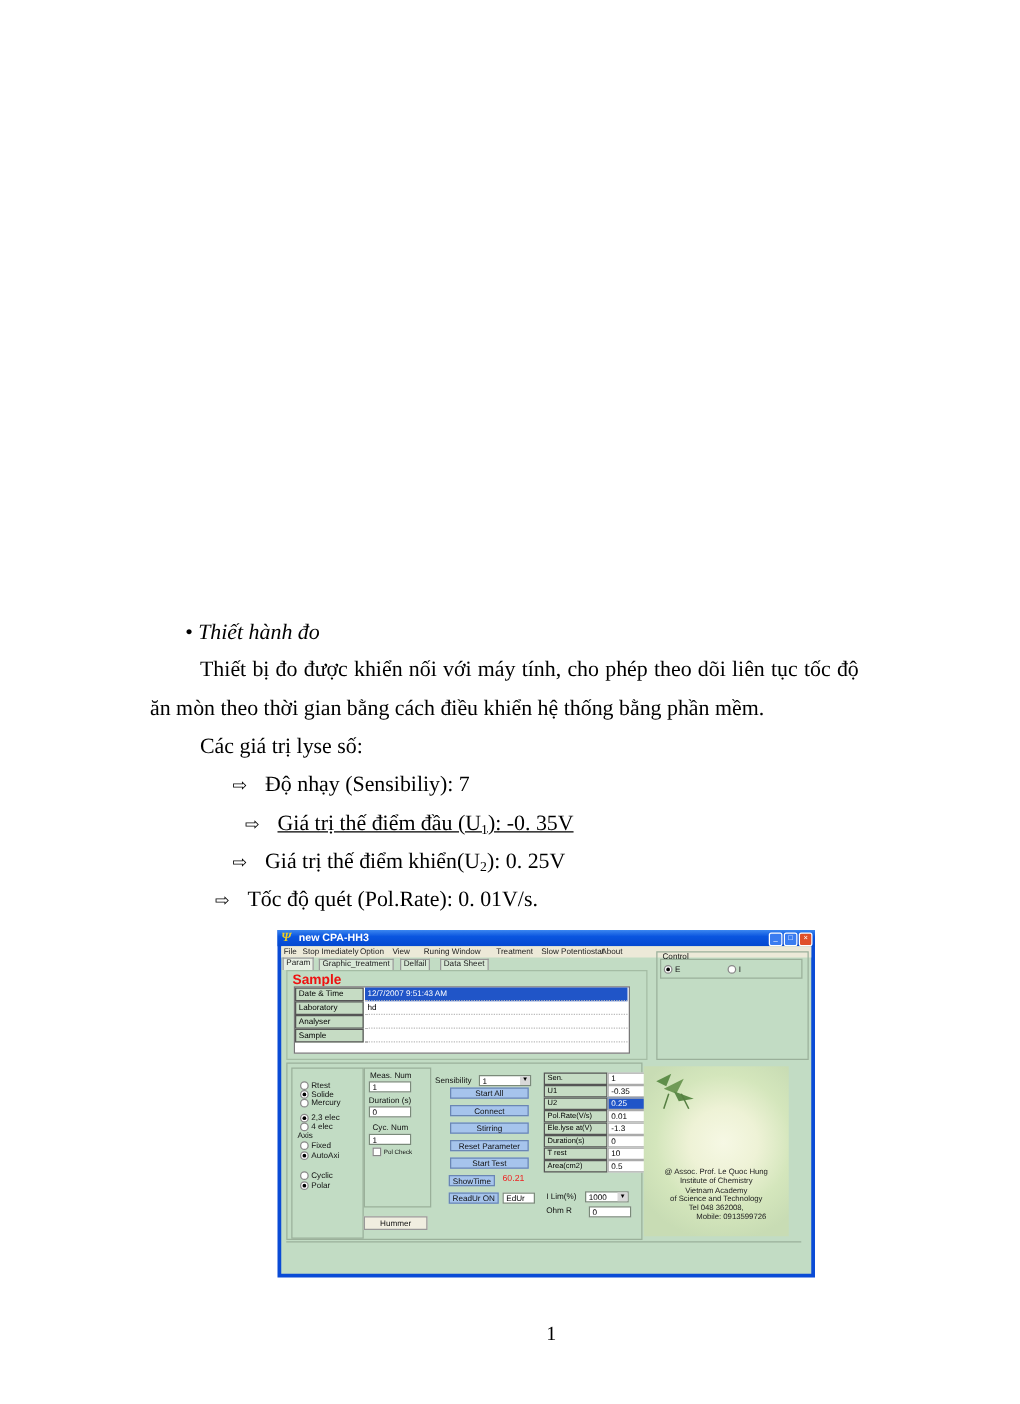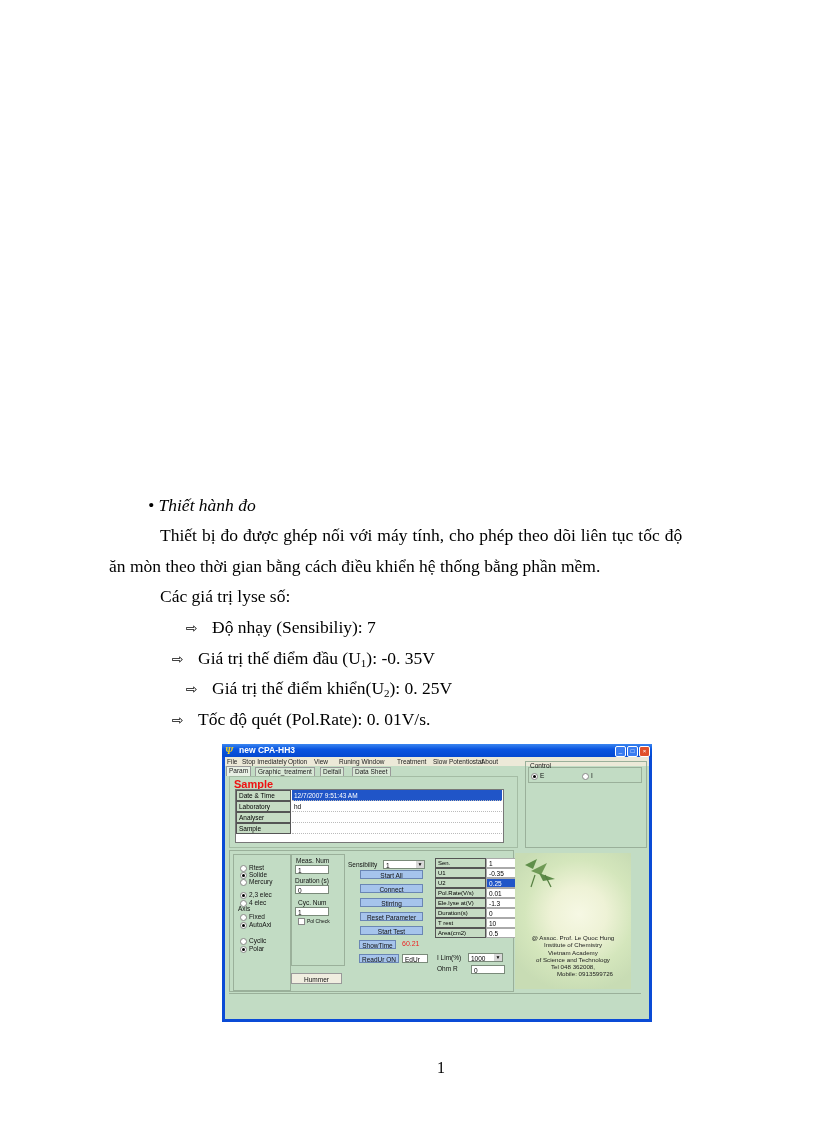--- a/index.html
+++ b/index.html
@@ -58,28 +58,28 @@
   .credit .leaf { position:absolute; left:6px; top:4px; width:40px; height:32px; }
   .credit .txt { position:absolute; left:0; top:81px; width:116px; text-align:center; font-size:6.2px; line-height:7.3px; color:#222; }
 </style>
 </head>
 <body>
 
 <div class="p italic" style="left:148px; top:494px;">
   <span>•</span>
   <span>Thiết hành đo</span>
 </div>
-<div class="p" style="left:160px; top:524px; word-spacing:0.6px;">Thiết bị đo được ghép nối với máy tính, cho phép theo dõi liên tục tốc độ</div>
-<div class="p" style="left:109px; top:555px;">ăn mòn theo thời gian bằng cách điều khiển hệ thống bằng phần mềm.</div>
+<div class="p" style="left:160px; top:524px; word-spacing:0.6px;">Thiết bị đo được khiển nối với máy tính, cho phép theo dõi liên tục tốc độ</div>
+<div class="p" style="left:120px; top:555px;">ăn mòn theo thời gian bằng cách điều khiển hệ thống bằng phần mềm.</div>
 <div class="p" style="left:160px; top:585px;">Các giá trị lyse số:</div>
 
 <div class="p" style="left:186px; top:616px;">
   <span class="bullet-arrow">⇨</span><span>Độ nhạy (Sensibiliy): 7</span>
 </div>
-<div class="p" style="left:172px; top:647px;">
+<div class="p" style="left:196px; top:647px;text-decoration:underline;">
   <span class="bullet-arrow">⇨</span><span>Giá trị thế điểm đầu (U</span><sub>1</sub><span>): -0. 35V</span>
 </div>
 <div class="p" style="left:186px; top:677px;">
   <span class="bullet-arrow">⇨</span><span>Giá trị thế điểm khiển(U</span><sub>2</sub><span>): 0. 25V</span>
 </div>
 <div class="p" style="left:172px; top:708px;">
   <span class="bullet-arrow">⇨</span><span>Tốc độ quét (Pol.Rate): 0. 01V/s.</span>
 </div>
 
 <div class="win">

